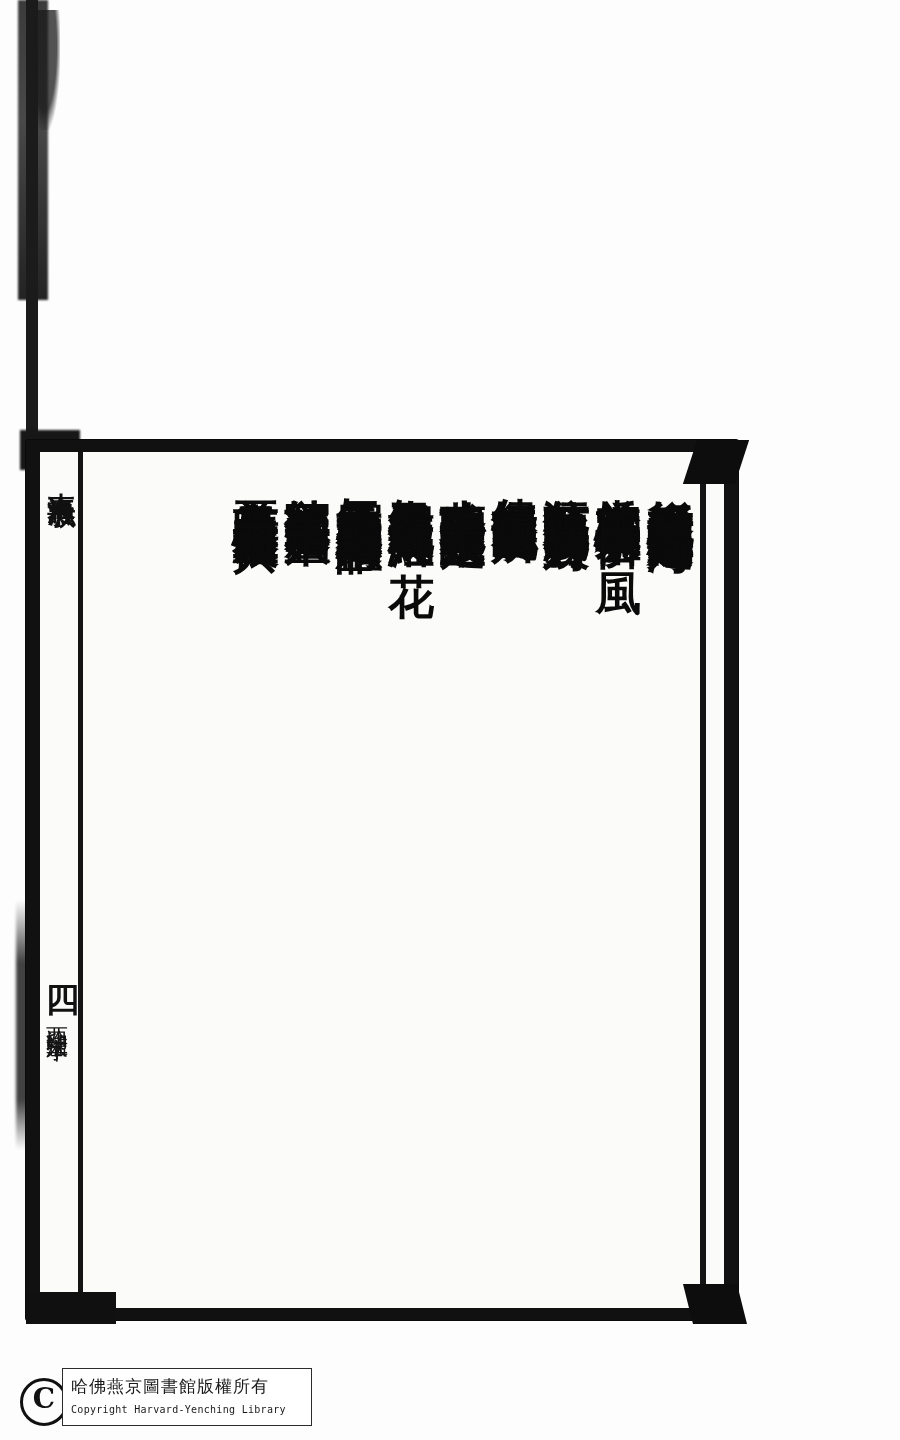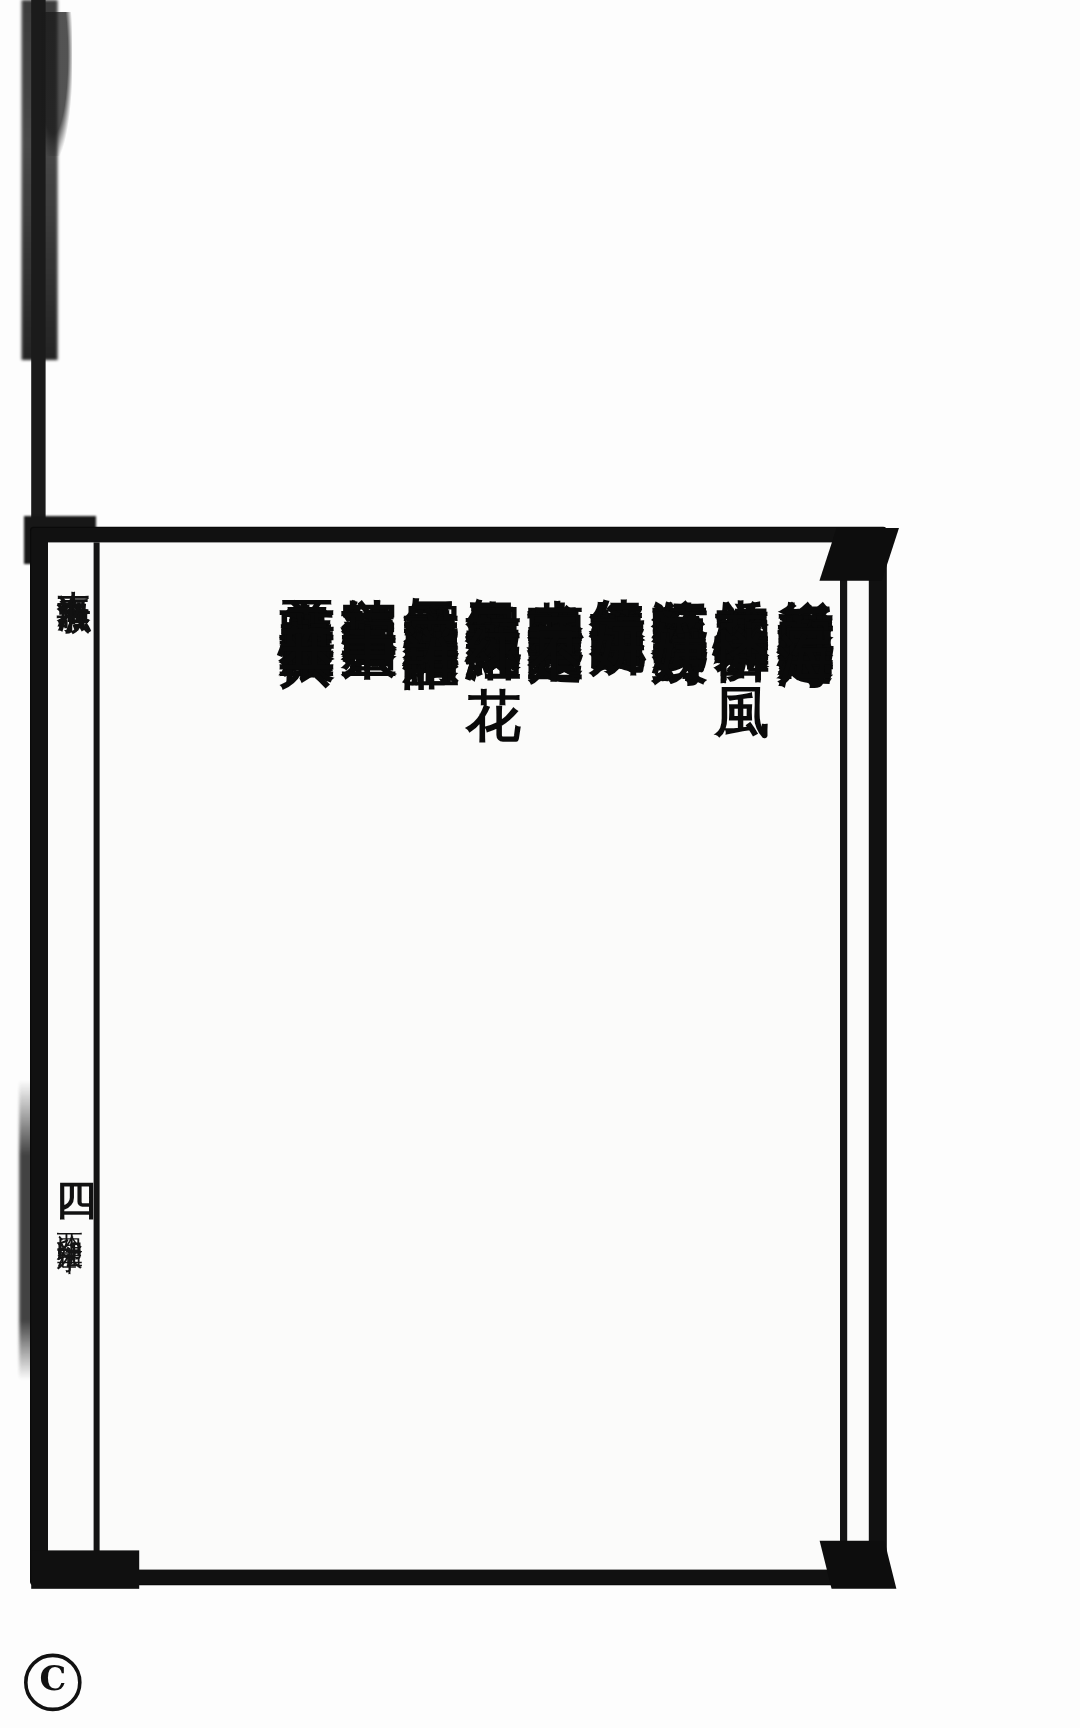--- a/index.html
+++ b/index.html
@@ -250,14 +250,18 @@
     <div class="col">信莫狂顛艷色能留幾日鮮分付封姨</div>
     <div class="col">休掃郤嫣然似帶餘醒晚更妍</div>
     <div class="col">小葉碧玲瓏十二闌干護幾重不是不</div>
     <div class="col">知春已去微風也向枝頭颶落紅　花</div>
     <div class="col">氣靄房櫳芳意憨憨睡思濃倦態倩誰</div>
     <div class="col">扶欲起冥濛和兩和烟入畫中</div>
     <div class="col">首夏半晴天曲水無由繫畫船恨不共</div>
   </div>
 
   <div class="c-mark">C</div>
+  <div class="stamp">
+    <div class="stamp-cn">哈佛燕京圖書館版權所有</div>
+    <div class="stamp-en">Copyright Harvard-Yenching Library</div>
+  </div>
 
 </div>
 
 </body></html>

